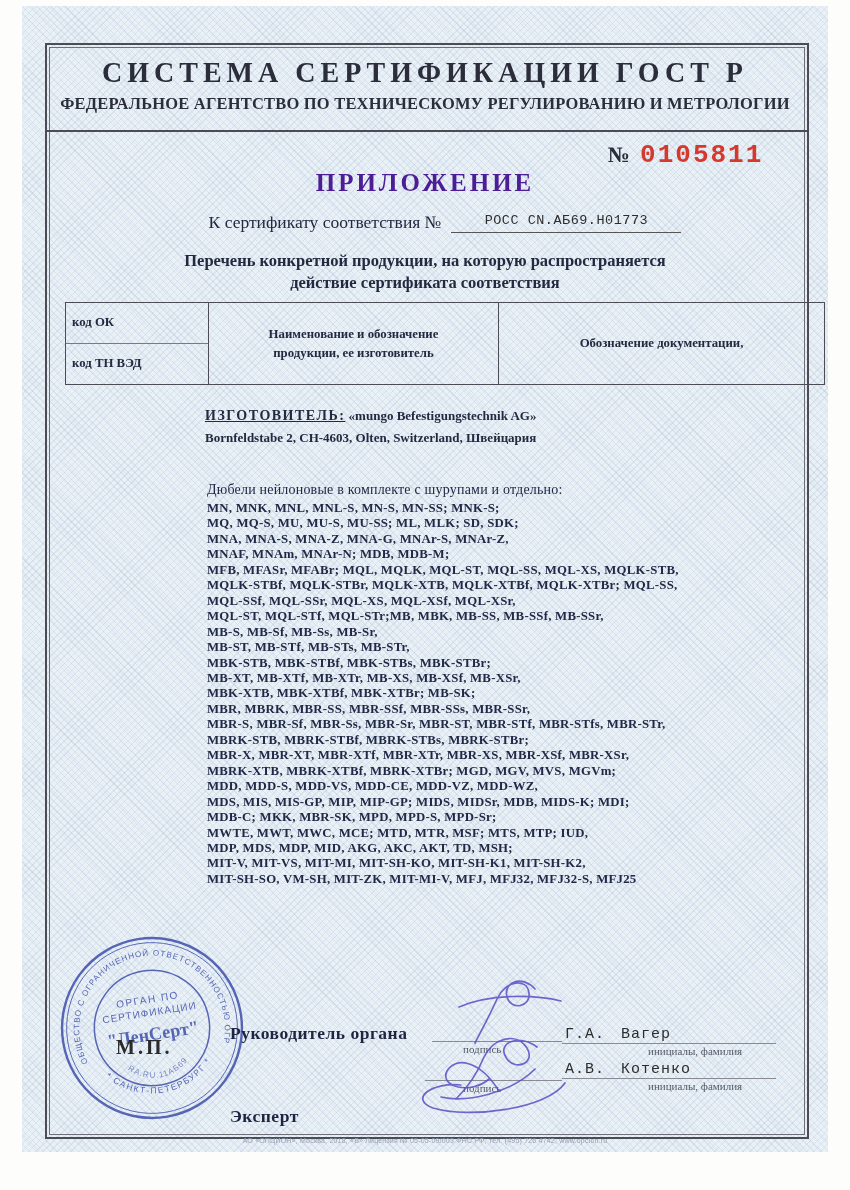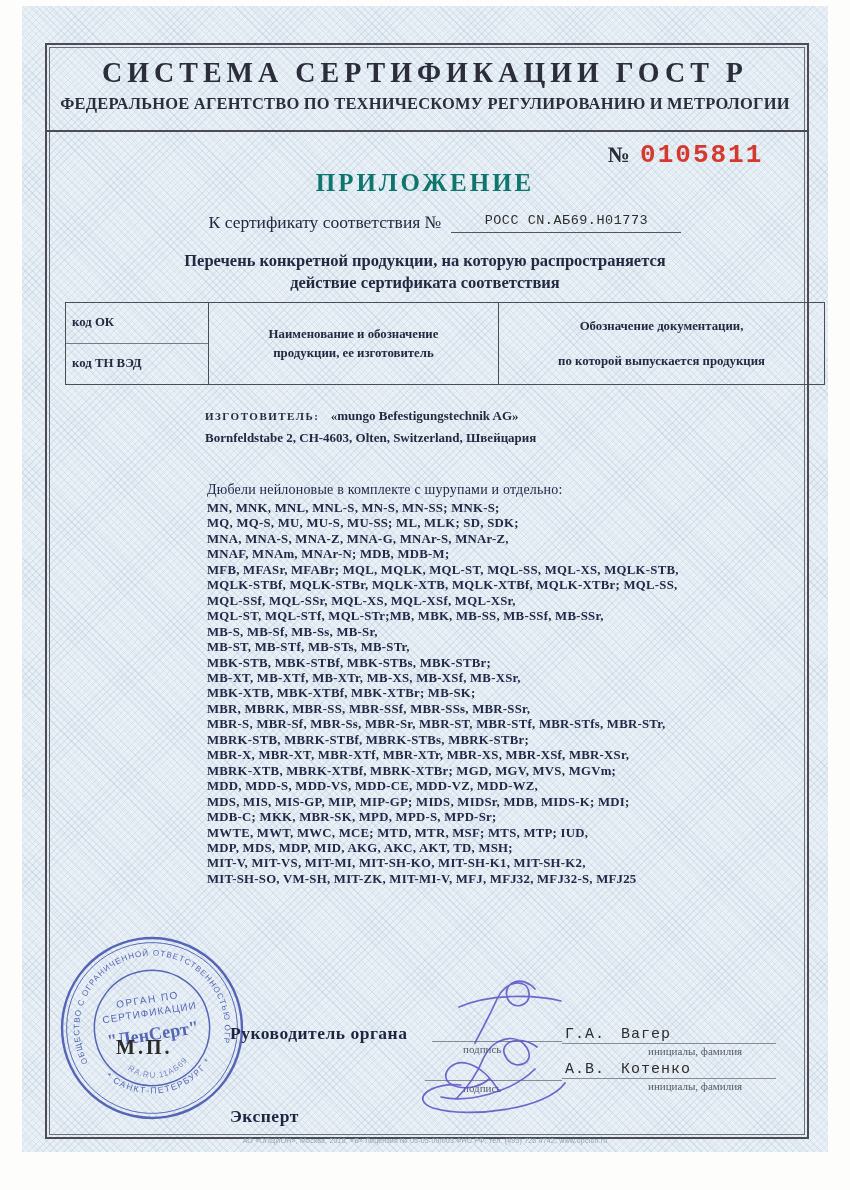--- a/index.html
+++ b/index.html
@@ -20,21 +20,21 @@
         font-size:28px;font-weight:700;letter-spacing:5px;color:#2b2d3a;transform:scaleY(1.08);}
   .agency{position:absolute;left:0;top:94px;width:100%;text-align:center;
         font-size:17px;font-weight:700;color:#2b2d3a;transform:scaleX(.97);letter-spacing:.2px;}
 
   .doc-number{position:absolute;left:608px;top:140px;white-space:nowrap;}
   .doc-number .pre{font-size:22px;color:#2b2d3a;font-weight:600;margin-right:10px;}
   .doc-number .num{font-family:"Liberation Mono","DejaVu Sans Mono",monospace;
         font-size:26px;color:#d5382c;letter-spacing:2px;font-weight:700;}
 
   .title{position:absolute;left:0;top:169px;width:100%;text-align:center;
-        font-size:25px;font-weight:700;letter-spacing:3px;color:#0f766e;}
+        font-size:25px;font-weight:700;letter-spacing:3px;color:#4c1d95;}
 
   .cert-line{position:absolute;left:0;top:212px;width:100%;display:flex;justify-content:center;align-items:flex-end;}
   .cert-line .lbl{font-size:17.5px;font-weight:400;color:#222a40;margin-right:10px;margin-left:40px;}
   .cert-line .ref{font-family:"Liberation Mono","DejaVu Sans Mono",monospace;font-size:13.5px;
         color:#2e2e2e;border-bottom:1.5px solid #555;min-width:222px;text-align:center;
         padding:0 4px 4px 4px;letter-spacing:.5px;}
 
   .desc1,.desc2{position:absolute;left:0;width:100%;text-align:center;font-size:16.5px;font-weight:700;color:#222a40;}
   .desc1{top:251px;} .desc2{top:273px;}
 
@@ -43,21 +43,21 @@
   .ptable .col1 .half{position:absolute;left:0;width:100%;height:50%;display:flex;align-items:center;box-sizing:border-box;padding-left:6px;}
   .ptable .col1 .top{top:0;border-bottom:1px solid #7a7a82;}
   .ptable .col1 .bot{bottom:0;}
   .ptable .col2{position:absolute;left:143px;top:0;width:290px;height:100%;border-right:1.5px solid #4c4c55;
         box-sizing:border-box;display:flex;flex-direction:column;justify-content:center;text-align:center;gap:4px;}
   .ptable .col3{position:absolute;left:433px;top:0;right:0;height:100%;
         display:flex;flex-direction:column;justify-content:center;text-align:center;gap:20px;}
   .ptable .cell-txt{font-size:12.8px;font-weight:700;color:#222a40;}
 
   .manu{position:absolute;left:205px;top:408px;font-size:13px;color:#222a40;}
-  .manu .l1 .mlabel{font-weight:600;letter-spacing:1.5px;font-size:11px;margin-right:8px;}
+  .manu .l1 .mlabel{font-weight:600;letter-spacing:1.5px;font-size:14px;text-decoration:underline;}
   .manu .l1 .mname{font-weight:700;}
   .manu .l2{font-weight:700;margin-top:6px;}
 
   .prod-intro{position:absolute;left:207px;top:482px;font-size:14px;font-weight:400;color:#202946;letter-spacing:.2px;}
   .prod-list{position:absolute;left:207px;top:501px;font-size:12.8px;font-weight:700;color:#202946;
         line-height:15.45px;letter-spacing:.25px;white-space:nowrap;}
 
   .stamp-wrap{position:absolute;left:56px;top:932px;width:192px;height:192px;transform:rotate(-9deg);opacity:.88;}
   .stamp-wrap svg{width:100%;height:100%;}
   .mp-label{position:absolute;left:116px;top:1036px;font-size:20px;color:#2a2a2a;letter-spacing:3px;font-weight:600;}
@@ -116,21 +116,20 @@
       <div class="half bot">
         <span class="cell-txt">код ТН ВЭД</span>
       </div>
     </div>
     <div class="col2">
       <span class="cell-txt">Наименование и обозначение</span>
       <span class="cell-txt">продукции, ее изготовитель</span>
     </div>
     <div class="col3">
       <span class="cell-txt">Обозначение документации,</span>
-      <span class="cell-txt">по которой выпускается продукция</span>
     </div>
   </div>
 
   <div class="manu">
     <div class="l1">
       <span class="mlabel">ИЗГОТОВИТЕЛЬ:</span>
       <span class="mname">«mungo Befestigungstechnik AG»</span>
     </div>
     <div class="l2">Bornfeldstabe 2, CH-4603, Olten, Switzerland, Швейцария</div>
   </div>

